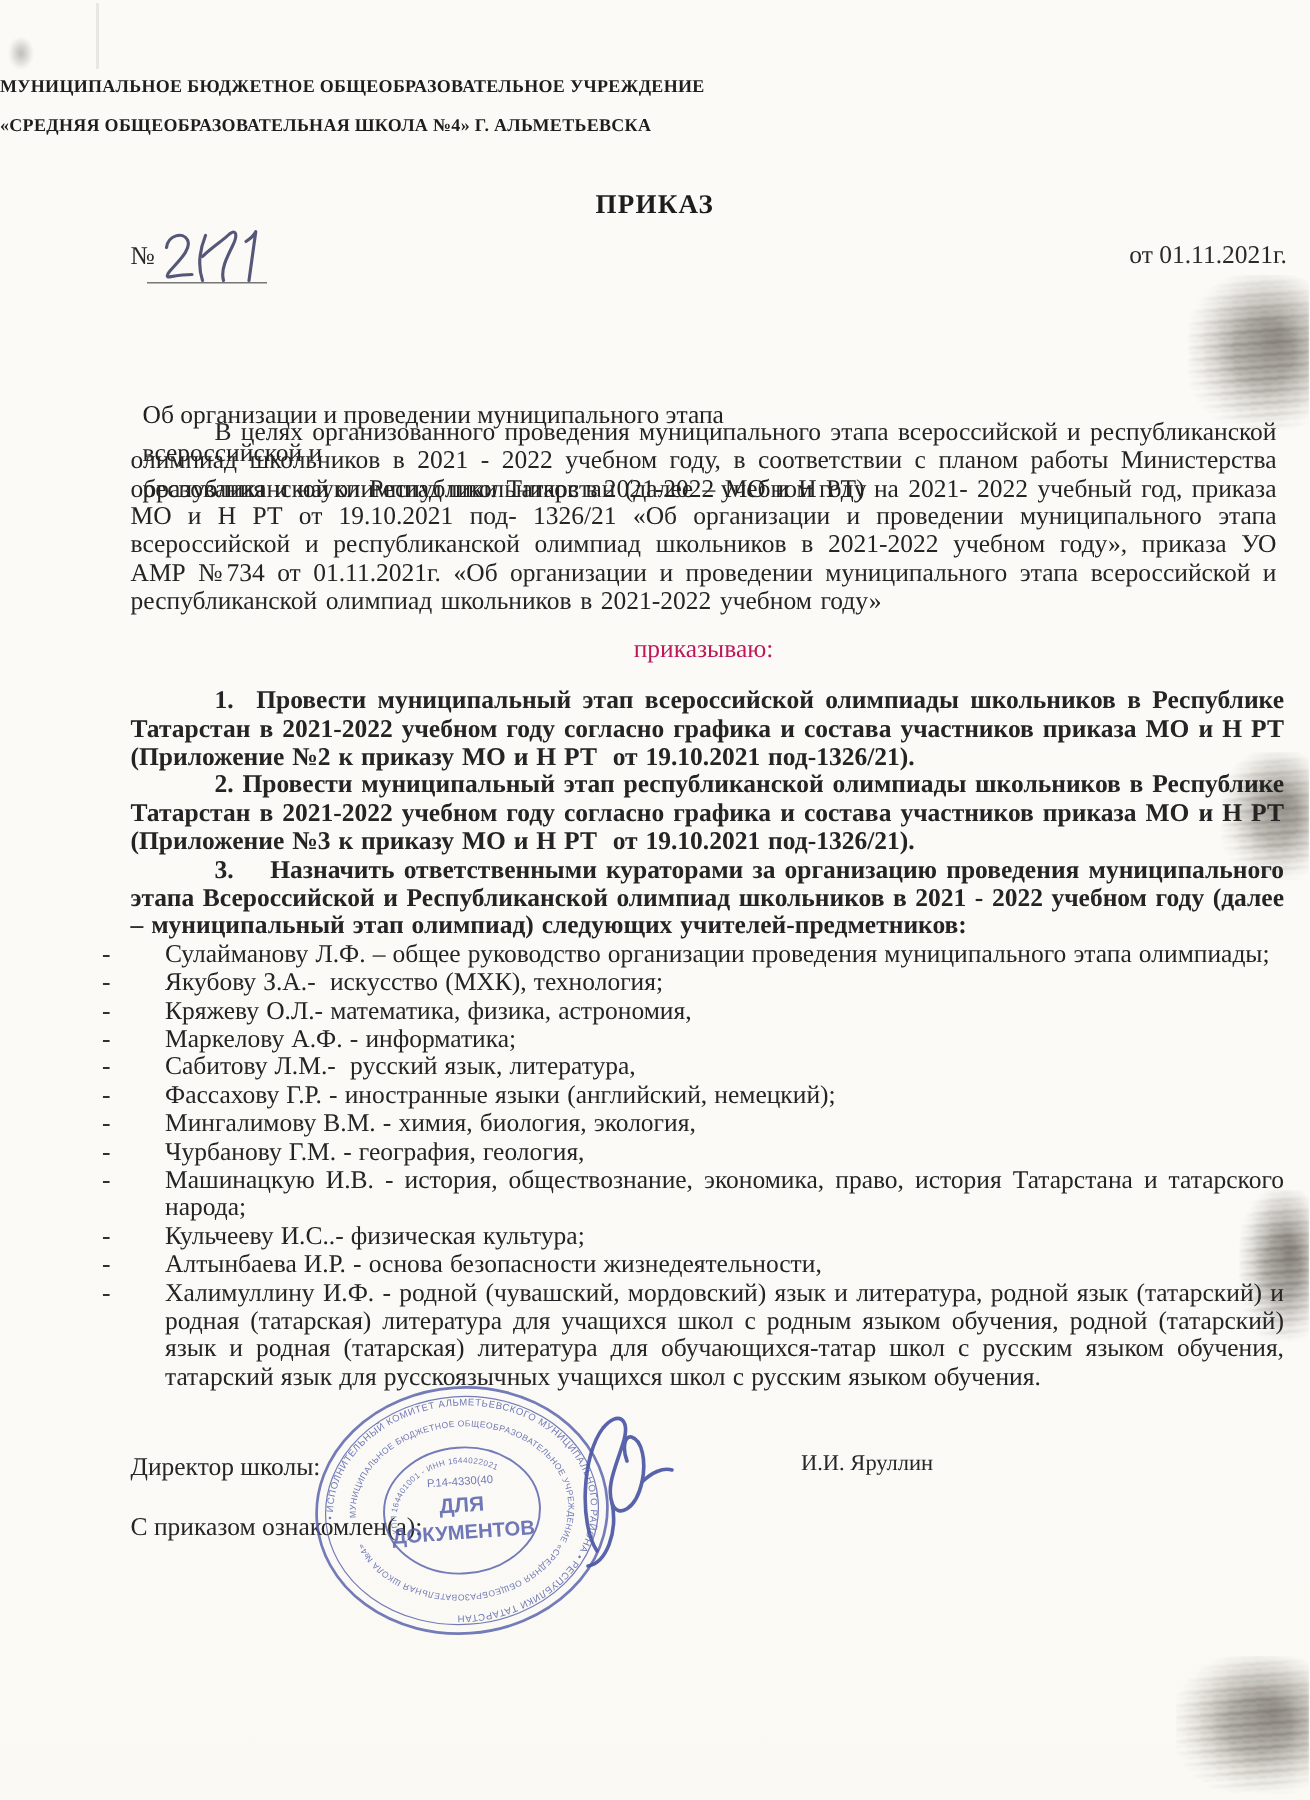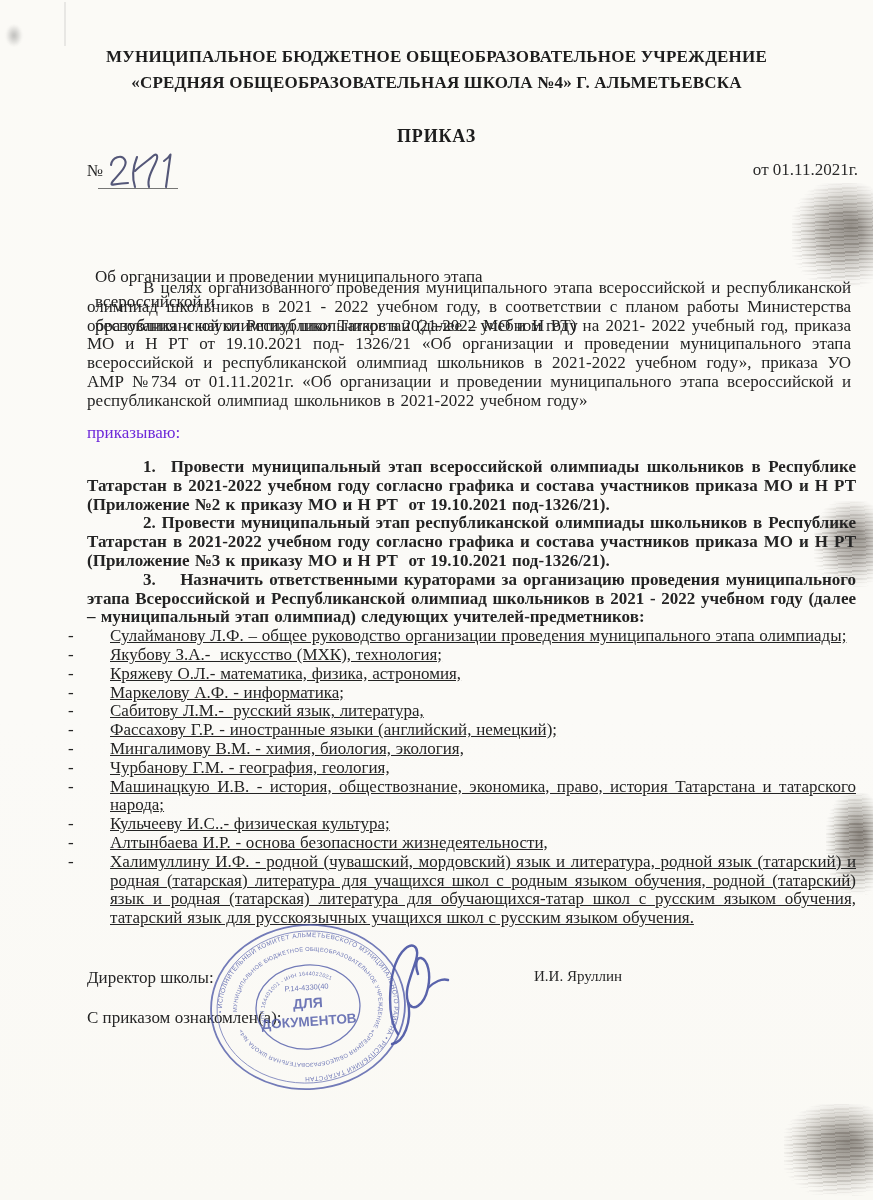--- a/index.html
+++ b/index.html
@@ -4,49 +4,49 @@
 <style>
   html,body{margin:0;padding:0;}
   body{
     width:873px;height:1200px;overflow:hidden;position:relative;
     background:linear-gradient(180deg,#fbfaf6 0%,#fbfaf7 60%,#faf9f4 100%);
     font-family:"Liberation Serif", "DejaVu Serif", serif;
     color:#262626;
   }
   .abs{position:absolute;}
   .org-header{
-    top:44px;left:0;right:0;text-align:center;
-    font-weight:bold;font-size:17px;line-height:26px;letter-spacing:.2px;color:#1d1d1d;
+    top:44px;left:0;right:0;
+    font-weight:bold;font-size:12px;line-height:26px;letter-spacing:.2px;color:#1d1d1d;
   }
   .doc-title{
     top:126px;left:0;right:0;text-align:center;
     font-weight:bold;font-size:18px;letter-spacing:.8px;color:#1d1d1d;
   }
   .num-label{top:161px;left:87px;font-size:17px;color:#2a2a2a;}
   .num-underline{top:188px;left:98px;width:80px;height:1px;background:#4a4a4a;opacity:.75;}
   .num-script{top:150px;left:104px;}
   .doc-date{top:160px;right:15px;font-size:17px;color:#2a2a2a;margin-left:27px;}
   .subject{
     top:221px;left:95px;width:492px;
     font-size:17px;line-height:24.5px;color:#222;margin-top:44px;
   }
   .preamble{
     top:279px;left:87px;width:764px;
     font-size:17px;line-height:18.8px;text-align:justify;text-indent:56px;
     word-spacing:1.5px;color:#242424;
   }
-  .decree-word{top:423px;left:87px;width:764px;font-size:17px;color:#6d28d9;}
+  .decree-word{top:423px;left:87px;width:764px;text-align:center;font-size:17px;color:#be185d;}
   .body-flow{
     top:458px;left:65px;width:791px;
     font-size:17px;line-height:18.8px;color:#242424;
   }
   .order-item{margin:0;padding:0 0 0 22px;text-align:justify;text-indent:56px;word-spacing:1px;font-weight:bold;}
   .curator-row{display:flex;align-items:flex-start;}
   .curator-marker{flex:0 0 42px;text-align:left;padding-left:3px;}
-  .curator-text{flex:1 1 auto;text-align:justify;word-spacing:.5px;text-decoration:underline;}
+  .curator-text{flex:1 1 auto;text-align:justify;word-spacing:.5px;}
   .sig-role{top:968px;left:87px;font-size:17px;}
   .sig-name{top:968px;left:534px;font-size:15px;}
   .ack-line{top:1008px;left:87px;font-size:17px;}
   .stamp-wrap{top:912px;left:198px;width:220px;height:190px;transform:rotate(-4deg);opacity:.88;}
   .signature-wrap{top:930px;left:368px;width:90px;height:120px;opacity:.92;}
   .stamp-ring-text{font-family:"Liberation Sans", sans-serif;}
   
   .smudge{
     filter:blur(.6px);
     background:

